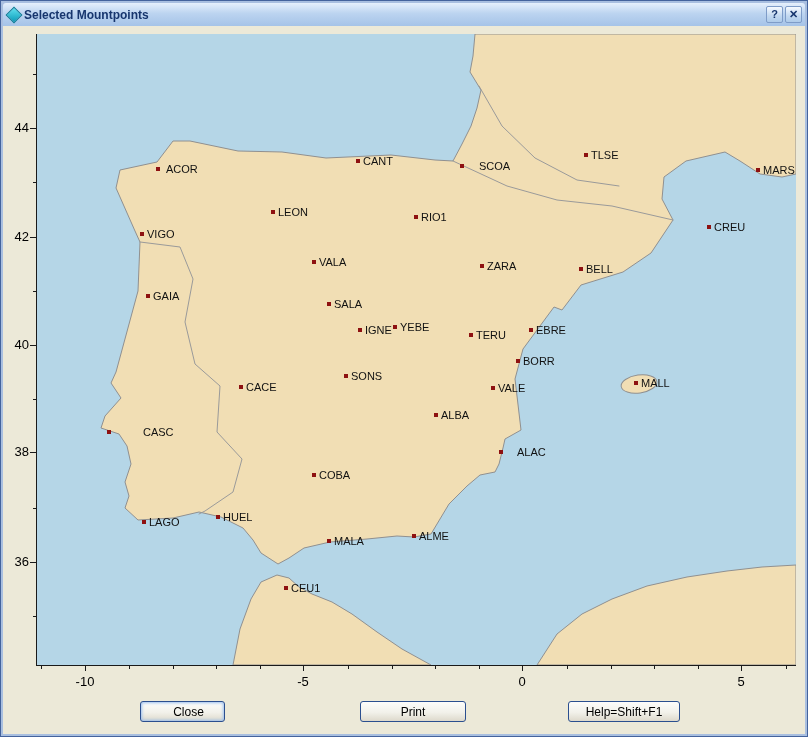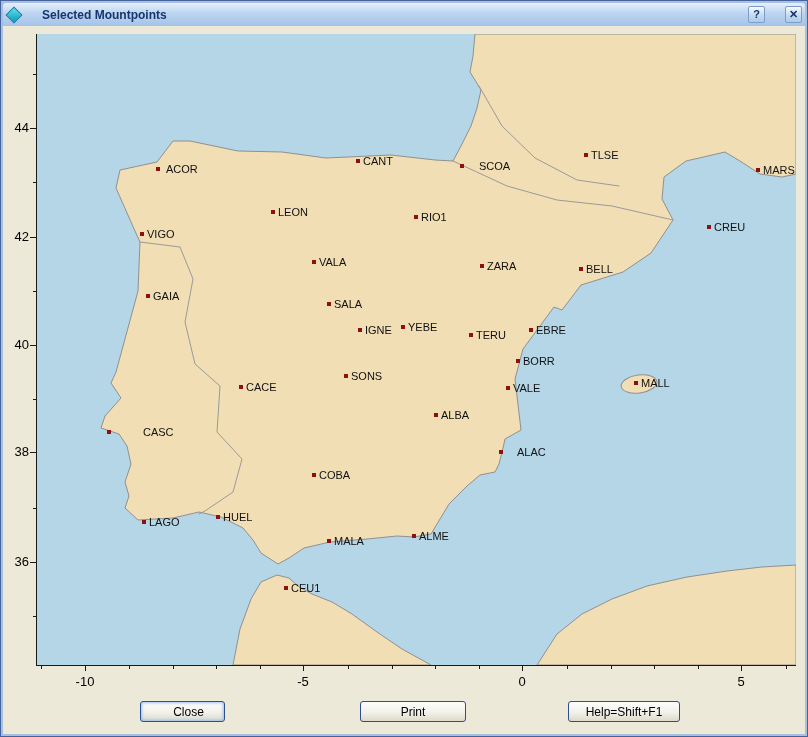--- a/index.html
+++ b/index.html
@@ -3,21 +3,21 @@
 <meta charset="utf-8">
 <style>
   html,body{margin:0;padding:0;background:#555;}
   .window{
     position:relative;width:808px;height:737px;box-sizing:border-box;
     background:#a9bfe0;padding:3px;
     font-family:"Liberation Sans",sans-serif;
     outline:1px solid #44639c;outline-offset:-1px;
   }
   .titlebar{
-    height:23px;display:flex;align-items:center;gap:20px;padding:0 3px 0 5px;
+    height:23px;display:flex;align-items:center;gap:2px;padding:0 3px 0 5px;
     background:linear-gradient(180deg,#e6f0fc 0%,#bcd4f0 45%,#a5c3e8 100%);
     border-radius:3px 3px 0 0;border-bottom:1px solid #8fae d5;
   }
   .app-icon{
     width:10px;height:10px;flex:none;transform:rotate(45deg);
     background:linear-gradient(135deg,#5fe0ef,#0a9ab8);
     border:1px solid #0b7b93;margin-right:2px;
   }
   .tb-title{
     flex:1;font-size:12px;font-weight:bold;color:#17366e;
@@ -155,21 +155,21 @@
             <span class="st-label">GAIA</span>
           </div>
           <div class="station" style="left: 242px; top: 264px; margin-left: 48px;">
             <span class="marker"></span>
             <span class="st-label">SALA</span>
           </div>
           <div class="station" style="left: 321px; top: 290px;">
             <span class="marker"></span>
             <span class="st-label">IGNE</span>
           </div>
-          <div class="station" style="left: 364px; top: 287px;">
+          <div class="station" style="left: 356px; top: 287px;">
             <span class="marker"></span>
             <span class="st-label">YEBE</span>
           </div>
           <div class="station" style="left: 432px; top: 295px;">
             <span class="marker"></span>
             <span class="st-label">TERU</span>
           </div>
           <div class="station" style="left: 492px; top: 290px;">
             <span class="marker"></span>
             <span class="st-label">EBRE</span>
@@ -179,21 +179,21 @@
             <span class="st-label">BORR</span>
           </div>
           <div class="station" style="left: 202px; top: 347px;">
             <span class="marker"></span>
             <span class="st-label">CACE</span>
           </div>
           <div class="station" style="left: 307px; top: 336px;">
             <span class="marker"></span>
             <span class="st-label">SONS</span>
           </div>
-          <div class="station" style="left: 469px; top: 348px;">
+          <div class="station" style="left: 454px; top: 348px;">
             <span class="marker"></span>
             <span class="st-label">VALE</span>
           </div>
           <div class="station" style="left: 597px; top: 343px;">
             <span class="marker"></span>
             <span class="st-label">MALL</span>
           </div>
           <div class="station" style="left: 397px; top: 375px;">
             <span class="marker"></span>
             <span class="st-label">ALBA</span>

